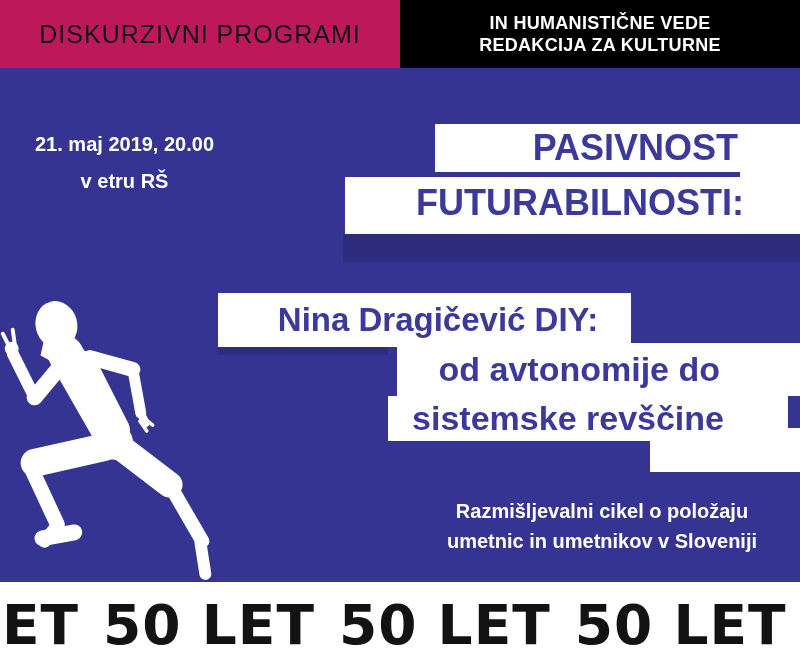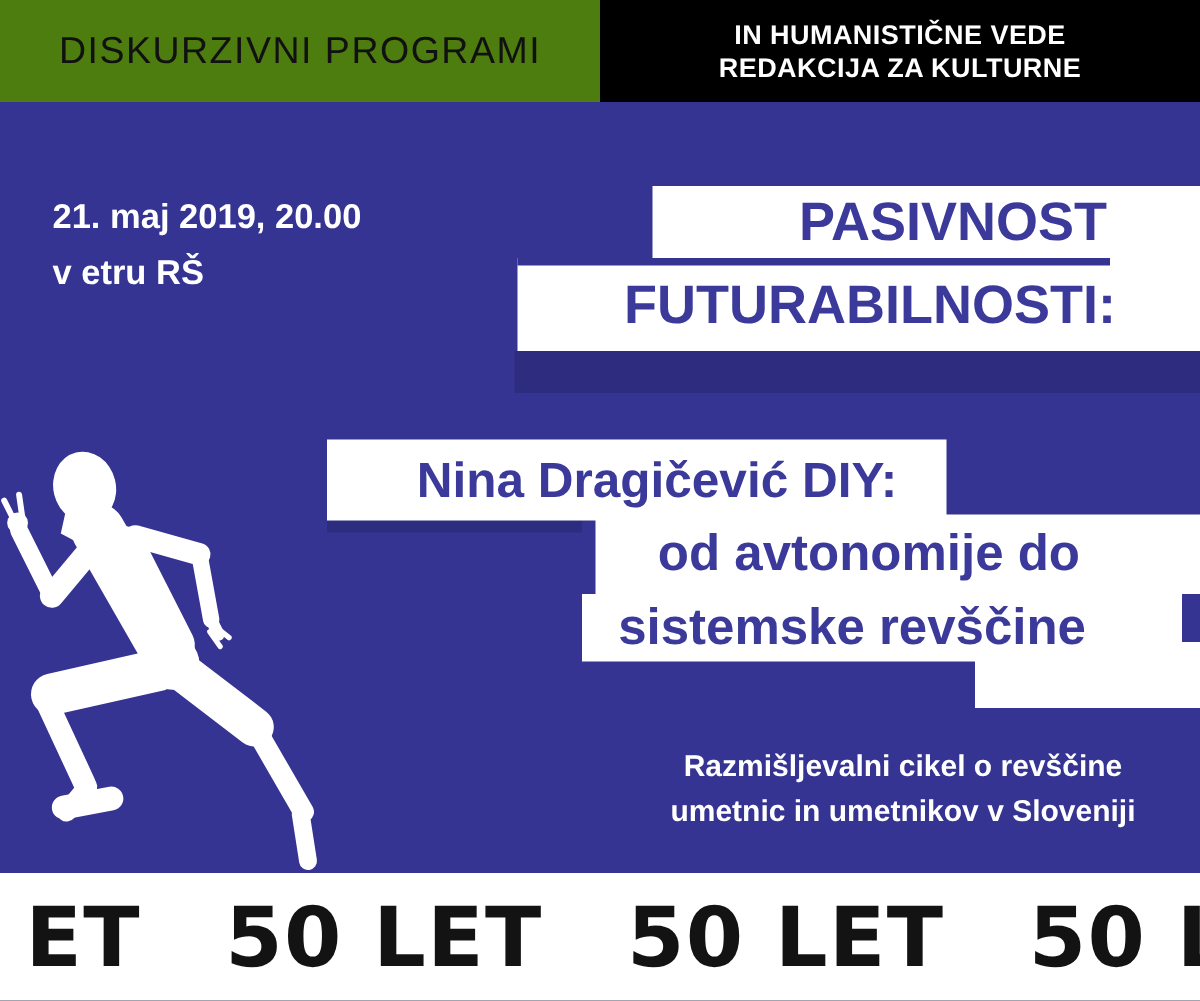--- a/index.html
+++ b/index.html
@@ -3,21 +3,21 @@
 <meta charset="utf-8">
 <style>
   html,body{margin:0;padding:0;background:#888;}
   .poster{
     position:relative;width:800px;height:667px;overflow:hidden;
     background:#ffffff;font-family:"Liberation Sans",sans-serif;
     -webkit-font-smoothing:antialiased;
   }
   
   .header-left{
-    position:absolute;left:0;top:0;width:400px;height:68px;background:#4d7c0f;
+    position:absolute;left:0;top:0;width:400px;height:68px;background:#be185d;
     display:flex;align-items:center;justify-content:center;
   }
   .header-left span{
     color:#111111;font-size:25px;font-weight:500;letter-spacing:1px;white-space:nowrap;
   }
   .header-right{
     position:absolute;left:400px;top:0;width:400px;height:68px;background:#000000;
     display:flex;flex-direction:column;align-items:center;justify-content:center;
     text-align:center;
   }
@@ -37,31 +37,31 @@
   }
   .box-pasivnost{right:0;top:56px;width:365px;height:48px;justify-content:flex-end;padding-right:62px;box-sizing:border-box;font-size:36px;text-align:center;}
   .box-futur{left:345px;right:0;top:104px;height:62px;justify-content:flex-end;padding-right:56px;box-sizing:border-box;font-size:36px;}
   .gap-sliver{position:absolute;left:345px;top:104px;width:395px;height:5px;background:#363492;z-index:3;}
   .box-nina{left:218px;top:225px;width:413px;height:54px;justify-content:center;padding-left:27px;box-sizing:border-box;font-size:33px;}
   .box-od{left:397px;right:0;top:275px;height:53px;justify-content:flex-end;padding-right:80px;box-sizing:border-box;font-size:34px;}
   .box-sistem{left:388px;top:328px;width:400px;height:45px;justify-content:flex-end;padding-right:64px;box-sizing:border-box;font-size:34px;}
   .box-ext{left:650px;right:0;top:360px;height:44px;}
   .date-block{
     position:absolute;left:35px;top:58px;color:#ffffff;font-weight:bold;
-    font-size:23px;line-height:37px;white-space:nowrap;
+    font-size:20px;line-height:37px;white-space:nowrap;text-align:center;
   }
   .series-block{
     position:absolute;left:417px;top:428px;width:370px;text-align:center;
     color:#ffffff;font-weight:bold;font-size:20px;line-height:30px;white-space:nowrap;
   }
   .runner{position:absolute;left:0;top:228px;width:230px;height:286px;z-index:2;}
   
   .ticker{
     position:absolute;left:0;top:582px;width:800px;height:85px;background:#ffffff;
-    display:flex;align-items:center;gap:56px;padding-left:17px;box-sizing:border-box;
+    display:flex;align-items:center;gap:24px;padding-left:2px;box-sizing:border-box;
     overflow:hidden;white-space:nowrap;
   }
   .ticker span{
     font-family:"DejaVu Sans",sans-serif;font-weight:bold;font-size:55px;
     color:#131313;letter-spacing:1px;flex:0 0 auto;
   }
 </style>
 </head>
 <body>
 
@@ -132,21 +132,21 @@
         <line x1="42" y1="244" x2="74" y2="238" stroke-width="16"></line>
         <line x1="58" y1="230" x2="44" y2="247" stroke-width="13"></line>
 
         <line x1="115" y1="148" x2="170" y2="190" stroke-width="26"></line>
         <line x1="170" y1="190" x2="203" y2="247" stroke-width="14"></line>
         <line x1="201" y1="248" x2="206" y2="280" stroke-width="12"></line>
       </g>
     </svg>
 
     <div class="series-block">
-      <div>Razmišljevalni cikel o revščine</div>
+      <div>Razmišljevalni cikel o položaju</div>
       <div>umetnic in umetnikov v Sloveniji</div>
     </div>
   </div>
 
   <div class="ticker">
     <span>ET</span>
     <span>50 LET</span>
     <span>50 LET</span>
     <span>50 LET</span>
   </div>

